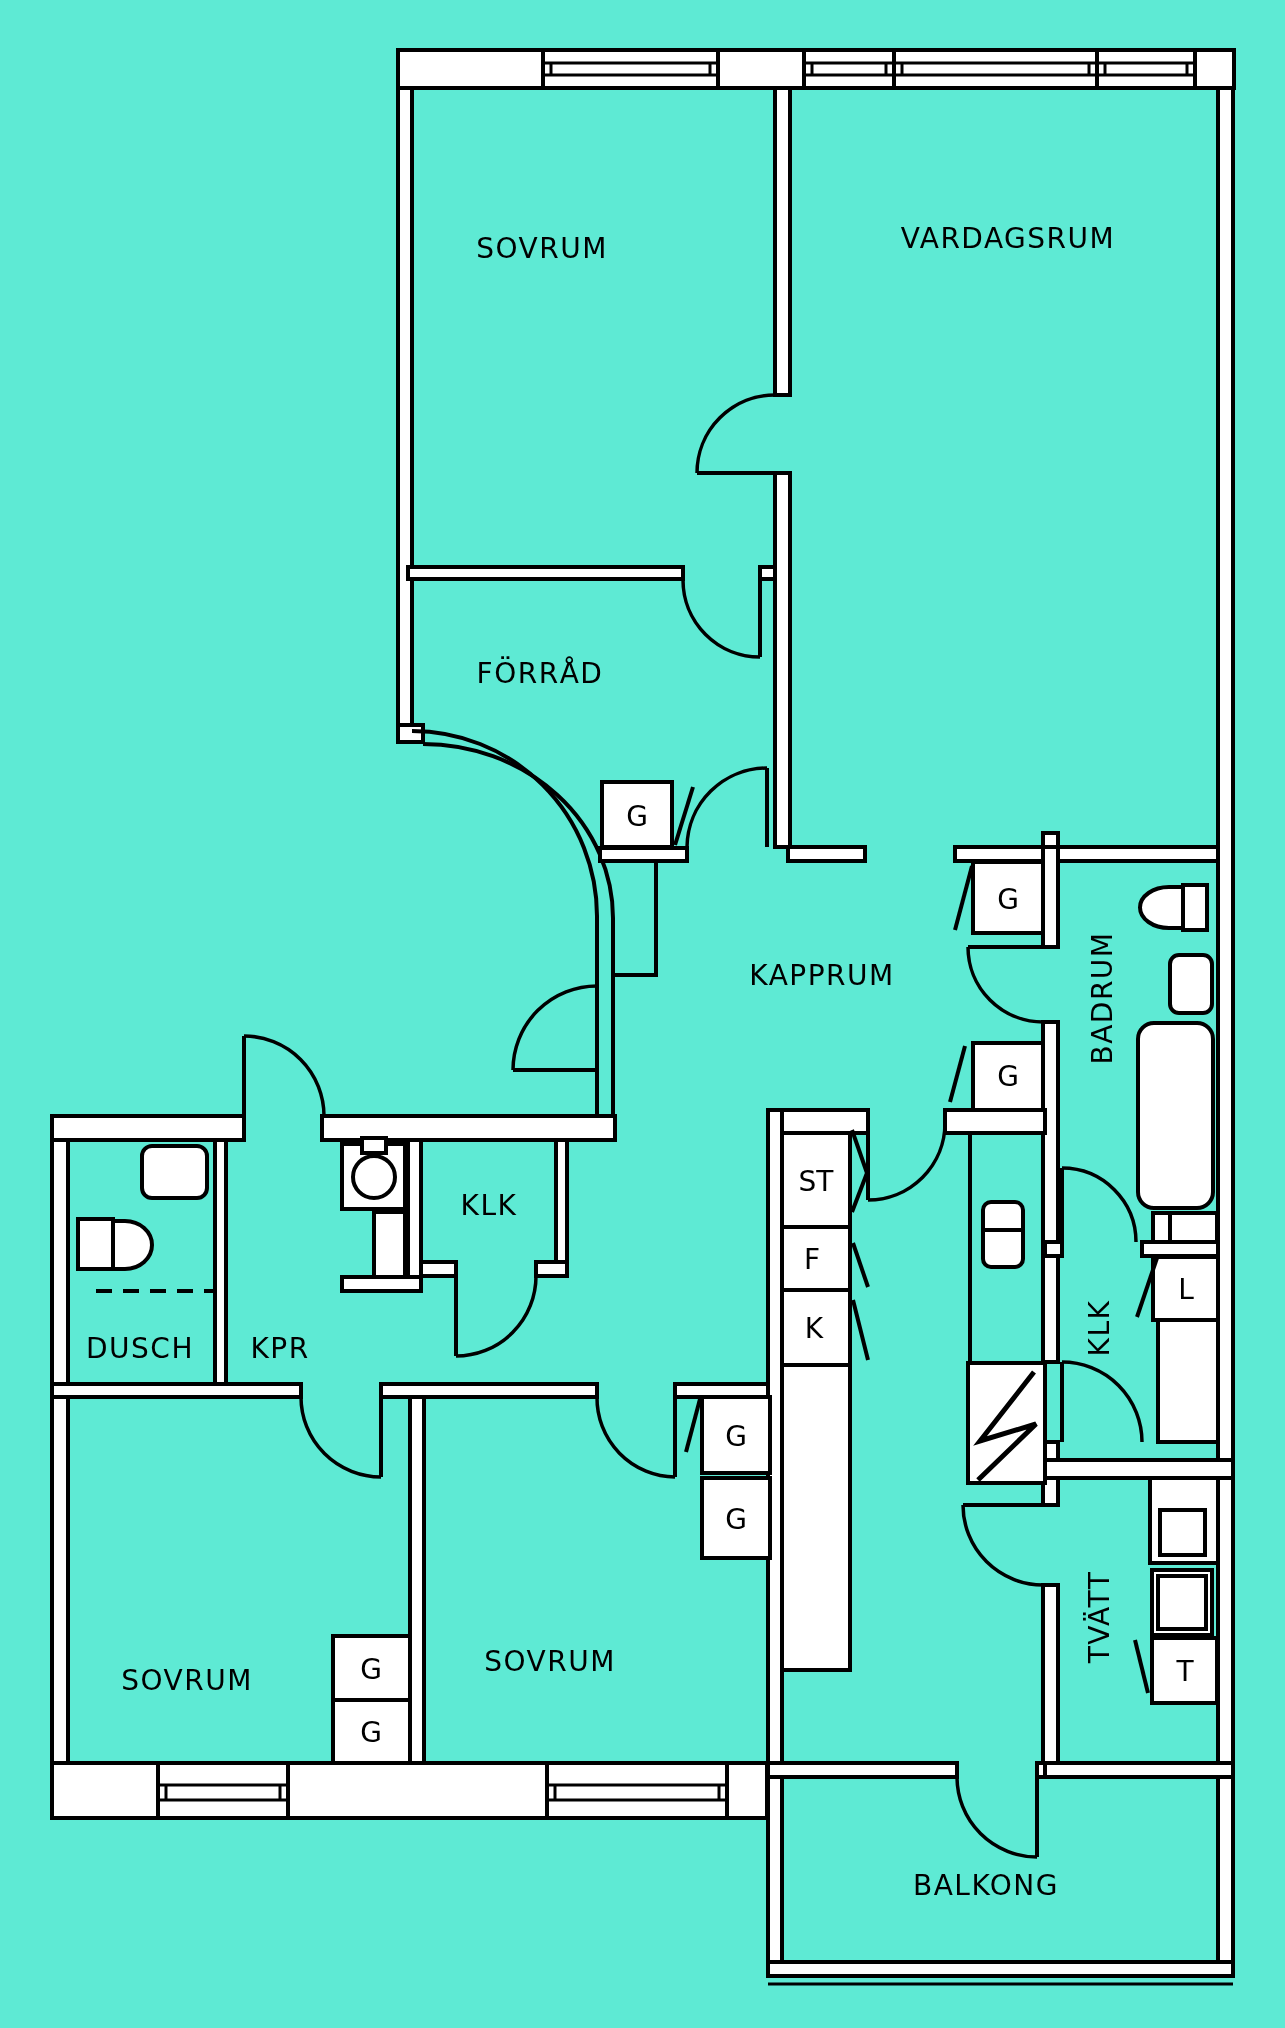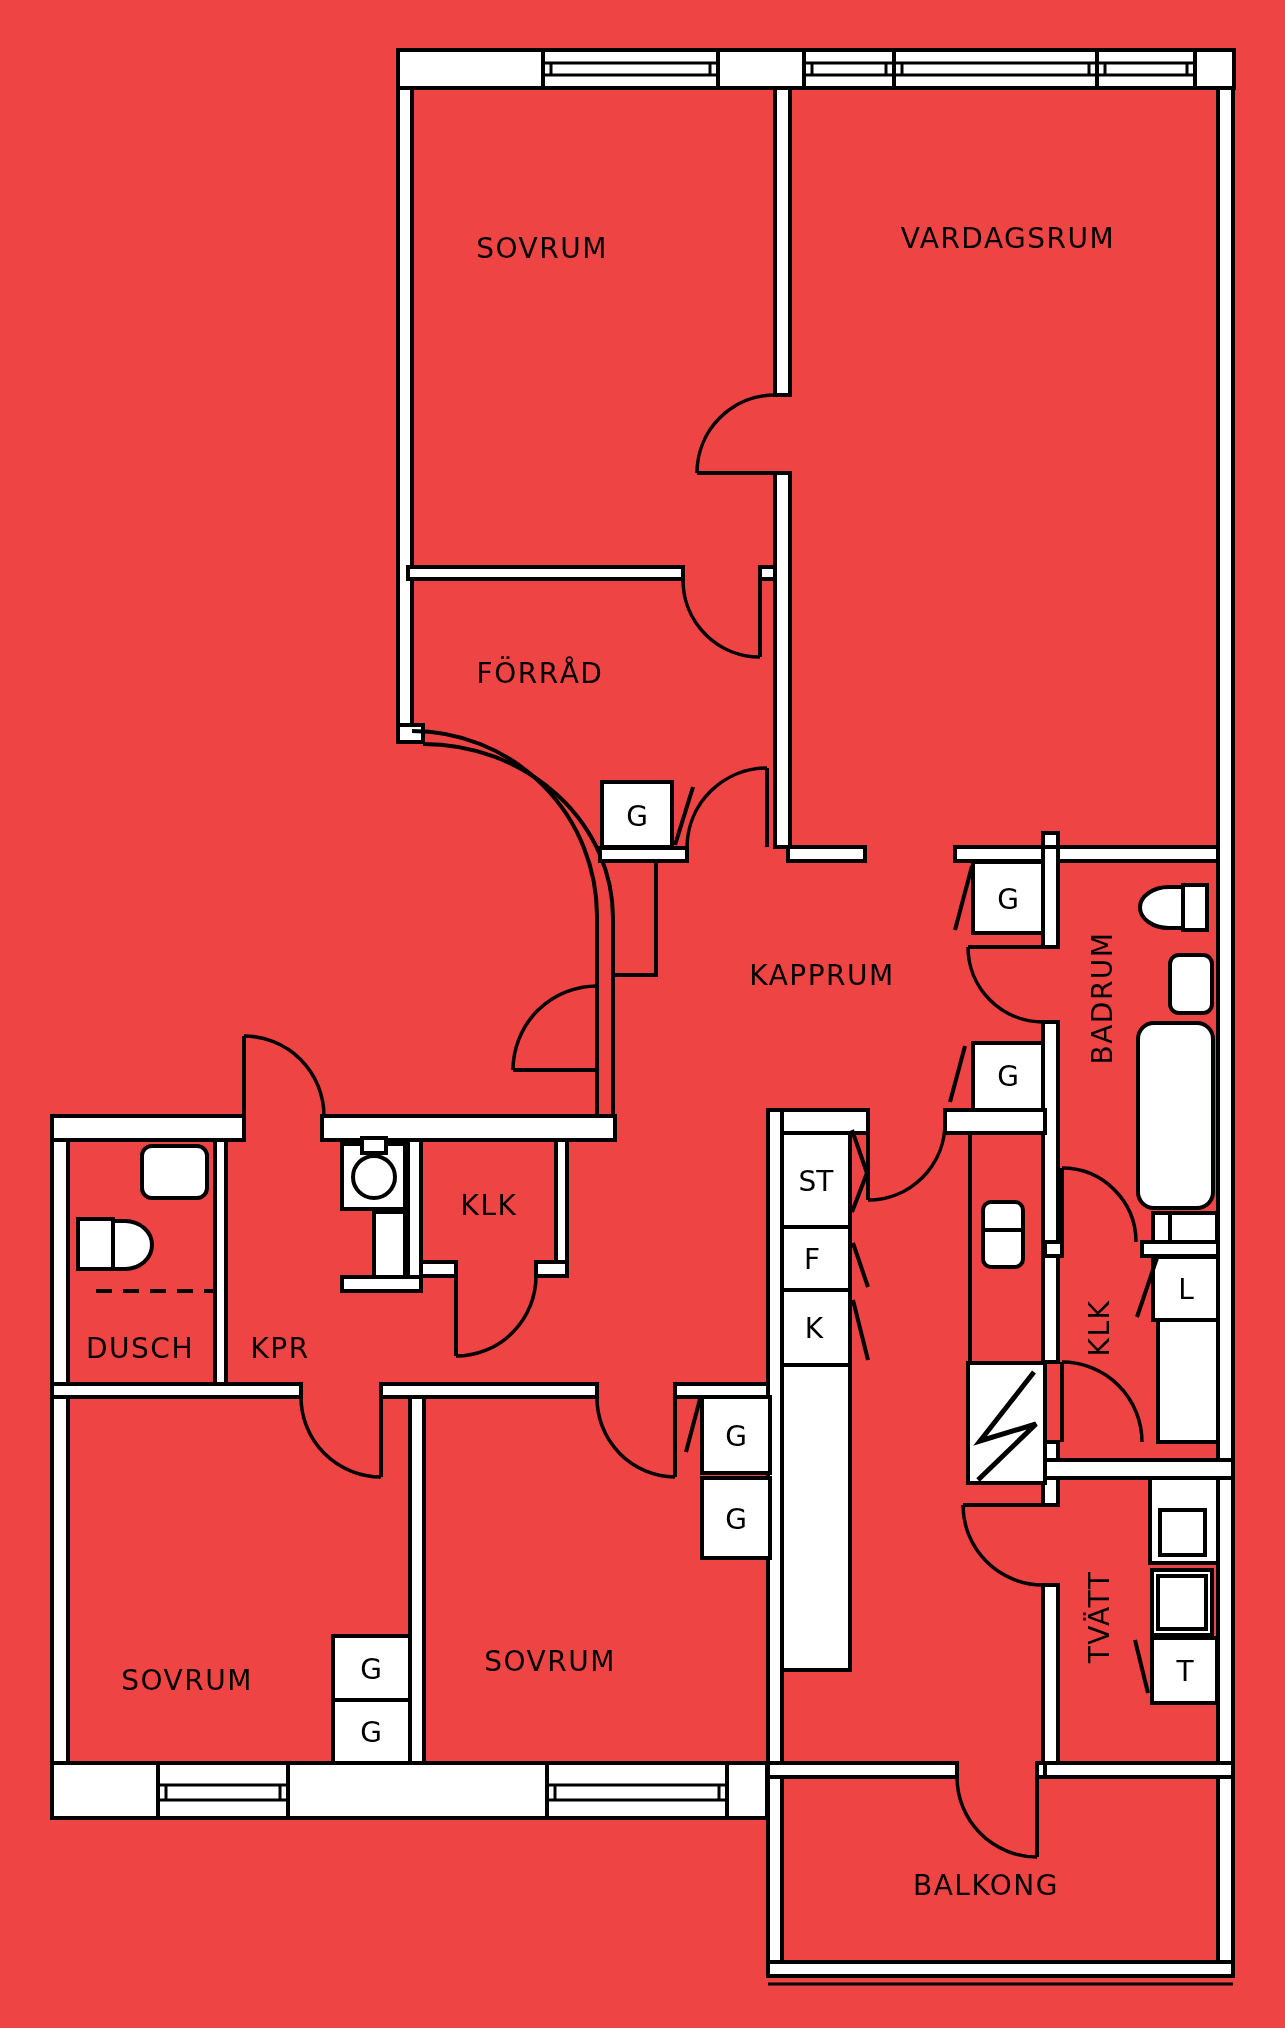--- a/index.html
+++ b/index.html
@@ -1,16 +1,16 @@
 <!DOCTYPE html>
 <html><head>
 <meta charset="utf-8">
 <style>
   html,body{margin:0;padding:0;background:#ffffff;}
-  #stage{width:1285px;height:2028px;position:relative;background:#ef4444;}
+  #stage{width:1285px;height:2028px;position:relative;background:#5eead4;}
   svg{display:block;}
   .w{fill:#ffffff;stroke:#000000;stroke-width:4;}
   .f{fill:#ffffff;stroke:#000000;stroke-width:4;}
   .ln{stroke:#000000;stroke-width:4;fill:none;}
   .thin{stroke:#000000;stroke-width:3;fill:none;}
   .arc{stroke:#000000;stroke-width:3.5;fill:none;}
   .dash{stroke:#000000;stroke-width:4;fill:none;stroke-dasharray:16 11;}
   .bolt{stroke:#000000;stroke-width:5;fill:none;stroke-linejoin:miter;}
   text{font-family:"DejaVu Sans","Liberation Sans",sans-serif;
        font-size:28px;fill:#000000;letter-spacing:1.5px;}

